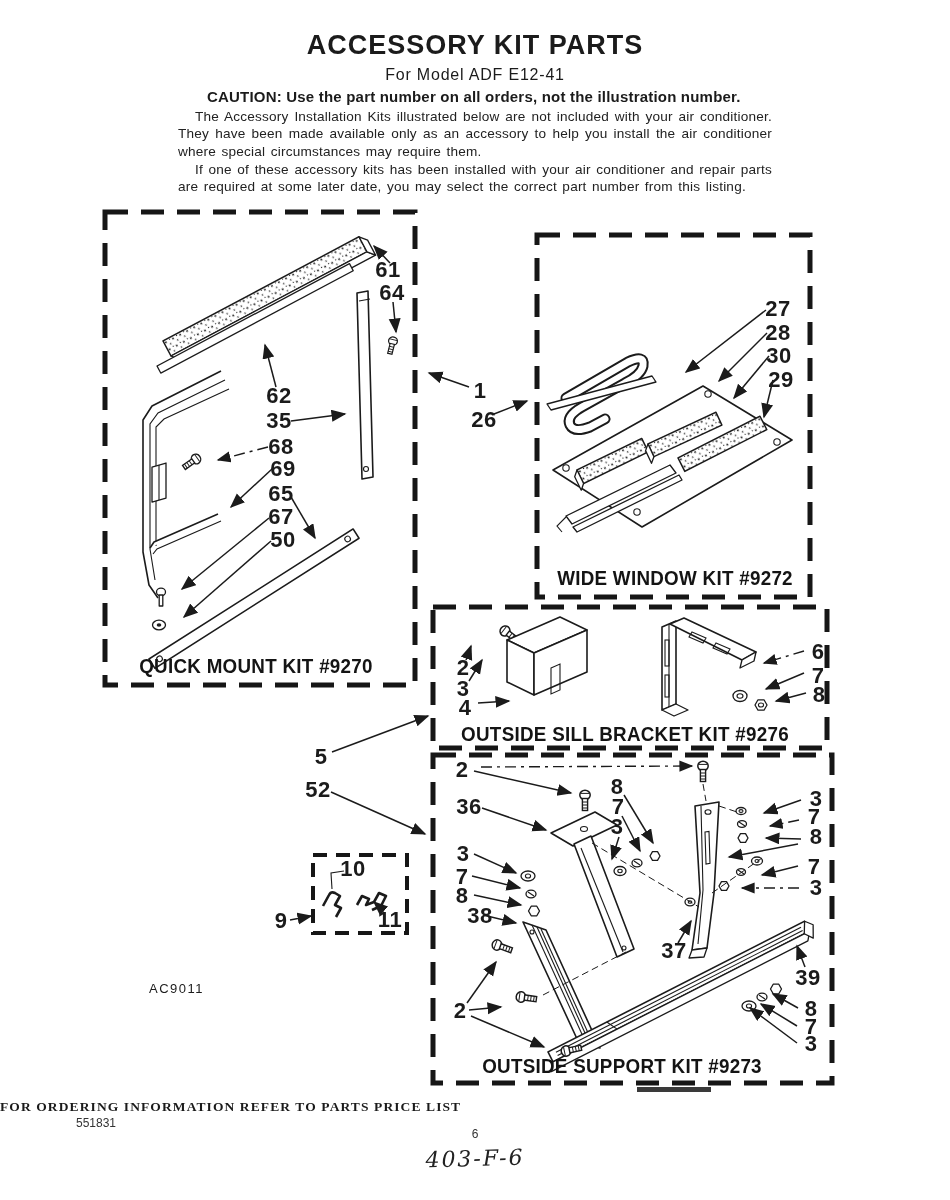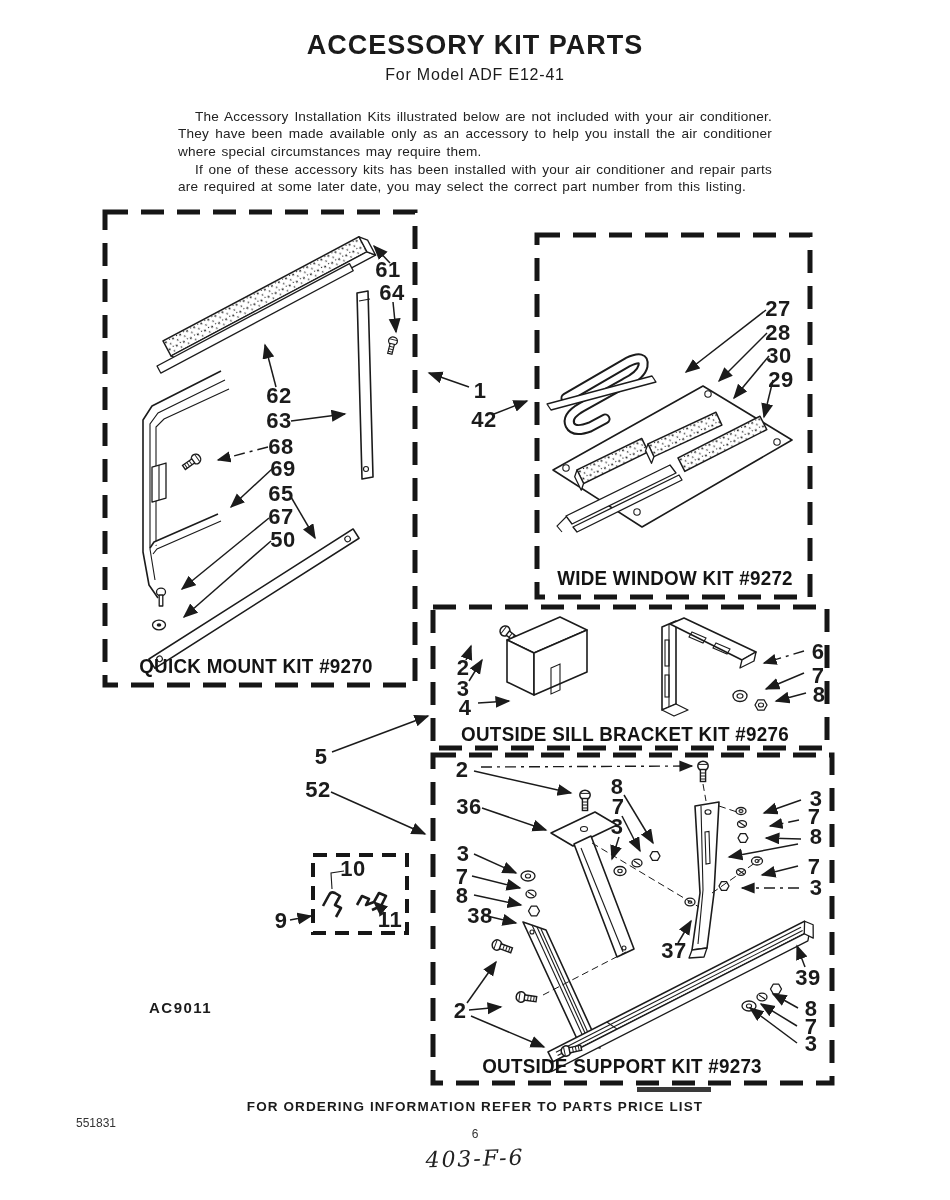--- a/index.html
+++ b/index.html
@@ -11,28 +11,28 @@
   .subtitle{position:absolute;left:0;right:0;top:66px;text-align:center;
          font-size:16px;font-weight:400;letter-spacing:0.8px;}
   .caution{position:absolute;left:207px;top:88px;font-size:15px;font-weight:700;letter-spacing:0.2px;}
   .para{position:absolute;left:178px;width:594px;margin:0;font-size:13.6px;line-height:17.4px;
         text-align:justify;text-indent:17px;letter-spacing:0.2px;word-spacing:1.5px;color:#222;}
   .p1{top:108px}.p2{top:161px}
   .cap{position:absolute;transform:translate(-50%,-50%) scaleX(0.94);font-size:20px;font-weight:700;
        white-space:nowrap;color:#141414;letter-spacing:0.3px;}
   .co{position:absolute;transform:translate(-50%,-50%);font-size:22px;font-weight:700;
       letter-spacing:0.5px;line-height:1;color:#1b1b1b;}
-  .foot-note{position:absolute;left:0;right:0;top:1099px;text-align:center;
-      font-size:13.5px;font-weight:700;letter-spacing:1.1px;}
+  .foot-note{position:absolute;left:0;right:0;top:1099px;
+      font-size:13.5px;font-weight:700;letter-spacing:1.1px;font-family:Liberation Serif, serif;}
   .docnum{position:absolute;left:76px;top:1116px;font-size:12px;color:#333;}
   .pagenum{position:absolute;left:0;right:0;top:1127px;text-align:center;font-size:12px;color:#333;}
   .handwrite{position:absolute;left:0;right:0;top:1146px;text-align:center;
       font-family:"DejaVu Serif",serif;font-style:italic;font-size:22px;letter-spacing:2px;
       transform:rotate(-1.5deg);color:#222;}
-  .artcode{position:absolute;left:149px;top:981px;font-size:15px;font-weight:700;letter-spacing:1.5px;margin-top:18px;}
+  .artcode{position:absolute;left:149px;top:981px;font-size:13px;font-weight:400;letter-spacing:1.5px;}
   
   .o{fill:#fff;stroke:#1b1b1b;stroke-width:1.6;stroke-linejoin:round;}
   .o2{fill:#fff;stroke:#1b1b1b;stroke-width:1.3;stroke-linejoin:round;}
   .sp{stroke:#1b1b1b;stroke-width:1.5;stroke-linejoin:round;}
   .t{fill:none;stroke:#1b1b1b;stroke-width:1.1;}
   .tl{fill:none;stroke:#1b1b1b;stroke-width:1;stroke-dasharray:7 4;}
   .ld{fill:none;stroke:#1b1b1b;stroke-width:1.5;marker-end:url(#ah);}
   .ldd{fill:none;stroke:#1b1b1b;stroke-width:1.4;stroke-dasharray:11 5 3 5;marker-end:url(#ah);}
   .bx{fill:none;stroke:#161616;stroke-width:5;stroke-dasharray:23 13;}
   .bx2{fill:none;stroke:#161616;stroke-width:4;stroke-dasharray:14 9;}
@@ -289,32 +289,33 @@
       <line class="ld" x1="469" y1="1010" x2="501" y2="1007"></line>
       <line class="ld" x1="471" y1="1016" x2="544" y2="1047"></line>
       <line class="ld" x1="384" y1="911" x2="374" y2="902"></line>
     </g>
 
     <rect x="637" y="1087" width="74" height="5" fill="#3a3a3a"></rect>
   </svg>
 
   <div class="title">ACCESSORY KIT PARTS</div>
   <div class="subtitle">For Model ADF E12-41</div>
+  <div class="caution">CAUTION: Use the part number on all orders, not the illustration number.</div>
   <p class="para p2">If one of these accessory kits has been installed with your air conditioner and repair parts are required at some later date, you may select the correct part number from this listing.</p>
   <p class="para p1">The Accessory Installation Kits illustrated below are not included with your air conditioner. They have been made available only as an accessory to help you install the air conditioner where special circumstances may require them.</p>
 
   <div class="cap" style="left:256px;top:666px">QUICK MOUNT KIT #9270</div>
   <div class="cap" style="left:675px;top:578px">WIDE WINDOW KIT #9272</div>
   <div class="cap" style="left:625px;top:734px">OUTSIDE SILL BRACKET KIT #9276</div>
   <div class="cap" style="left:622px;top:1066px">OUTSIDE SUPPORT KIT #9273</div>
 
   <div class="co" style="left:388px;top:270px">61</div>
   <div class="co" style="left:392px;top:293px">64</div>
   <div class="co" style="left:279px;top:396px">62</div>
-  <div class="co" style="left:279px;top:421px">63</div>
+  <div class="co" style="left:279px;top:421px">35</div>
   <div class="co" style="left:281px;top:447px">68</div>
   <div class="co" style="left:283px;top:469px">69</div>
   <div class="co" style="left:281px;top:494px">65</div>
   <div class="co" style="left:281px;top:517px">67</div>
   <div class="co" style="left:283px;top:540px">50</div>
 
   <div class="co" style="left:778px;top:309px">27</div>
   <div class="co" style="left:778px;top:333px">28</div>
   <div class="co" style="left:779px;top:356px">30</div>
   <div class="co" style="left:781px;top:380px">29</div>
@@ -341,21 +342,21 @@
   <div class="co" style="left:462px;top:896px">8</div>
   <div class="co" style="left:480px;top:916px">38</div>
   <div class="co" style="left:674px;top:951px">37</div>
   <div class="co" style="left:808px;top:978px">39</div>
   <div class="co" style="left:811px;top:1009px">8</div>
   <div class="co" style="left:811px;top:1027px">7</div>
   <div class="co" style="left:811px;top:1044px">3</div>
   <div class="co" style="left:460px;top:1011px">2</div>
 
   <div class="co" style="left:480px;top:391px">1</div>
-  <div class="co" style="left:484px;top:420px">42</div>
+  <div class="co" style="left:484px;top:420px">26</div>
   <div class="co" style="left:321px;top:757px">5</div>
   <div class="co" style="left:318px;top:790px">52</div>
   <div class="co" style="left:281px;top:921px">9</div>
 
   <div class="co" style="left:353px;top:869px">10</div>
   <div class="co" style="left:390px;top:920px">11</div>
 
   <div class="artcode">AC9011</div>
   <div class="foot-note">FOR ORDERING INFORMATION REFER TO PARTS PRICE LIST</div>
   <div class="docnum">551831</div>

